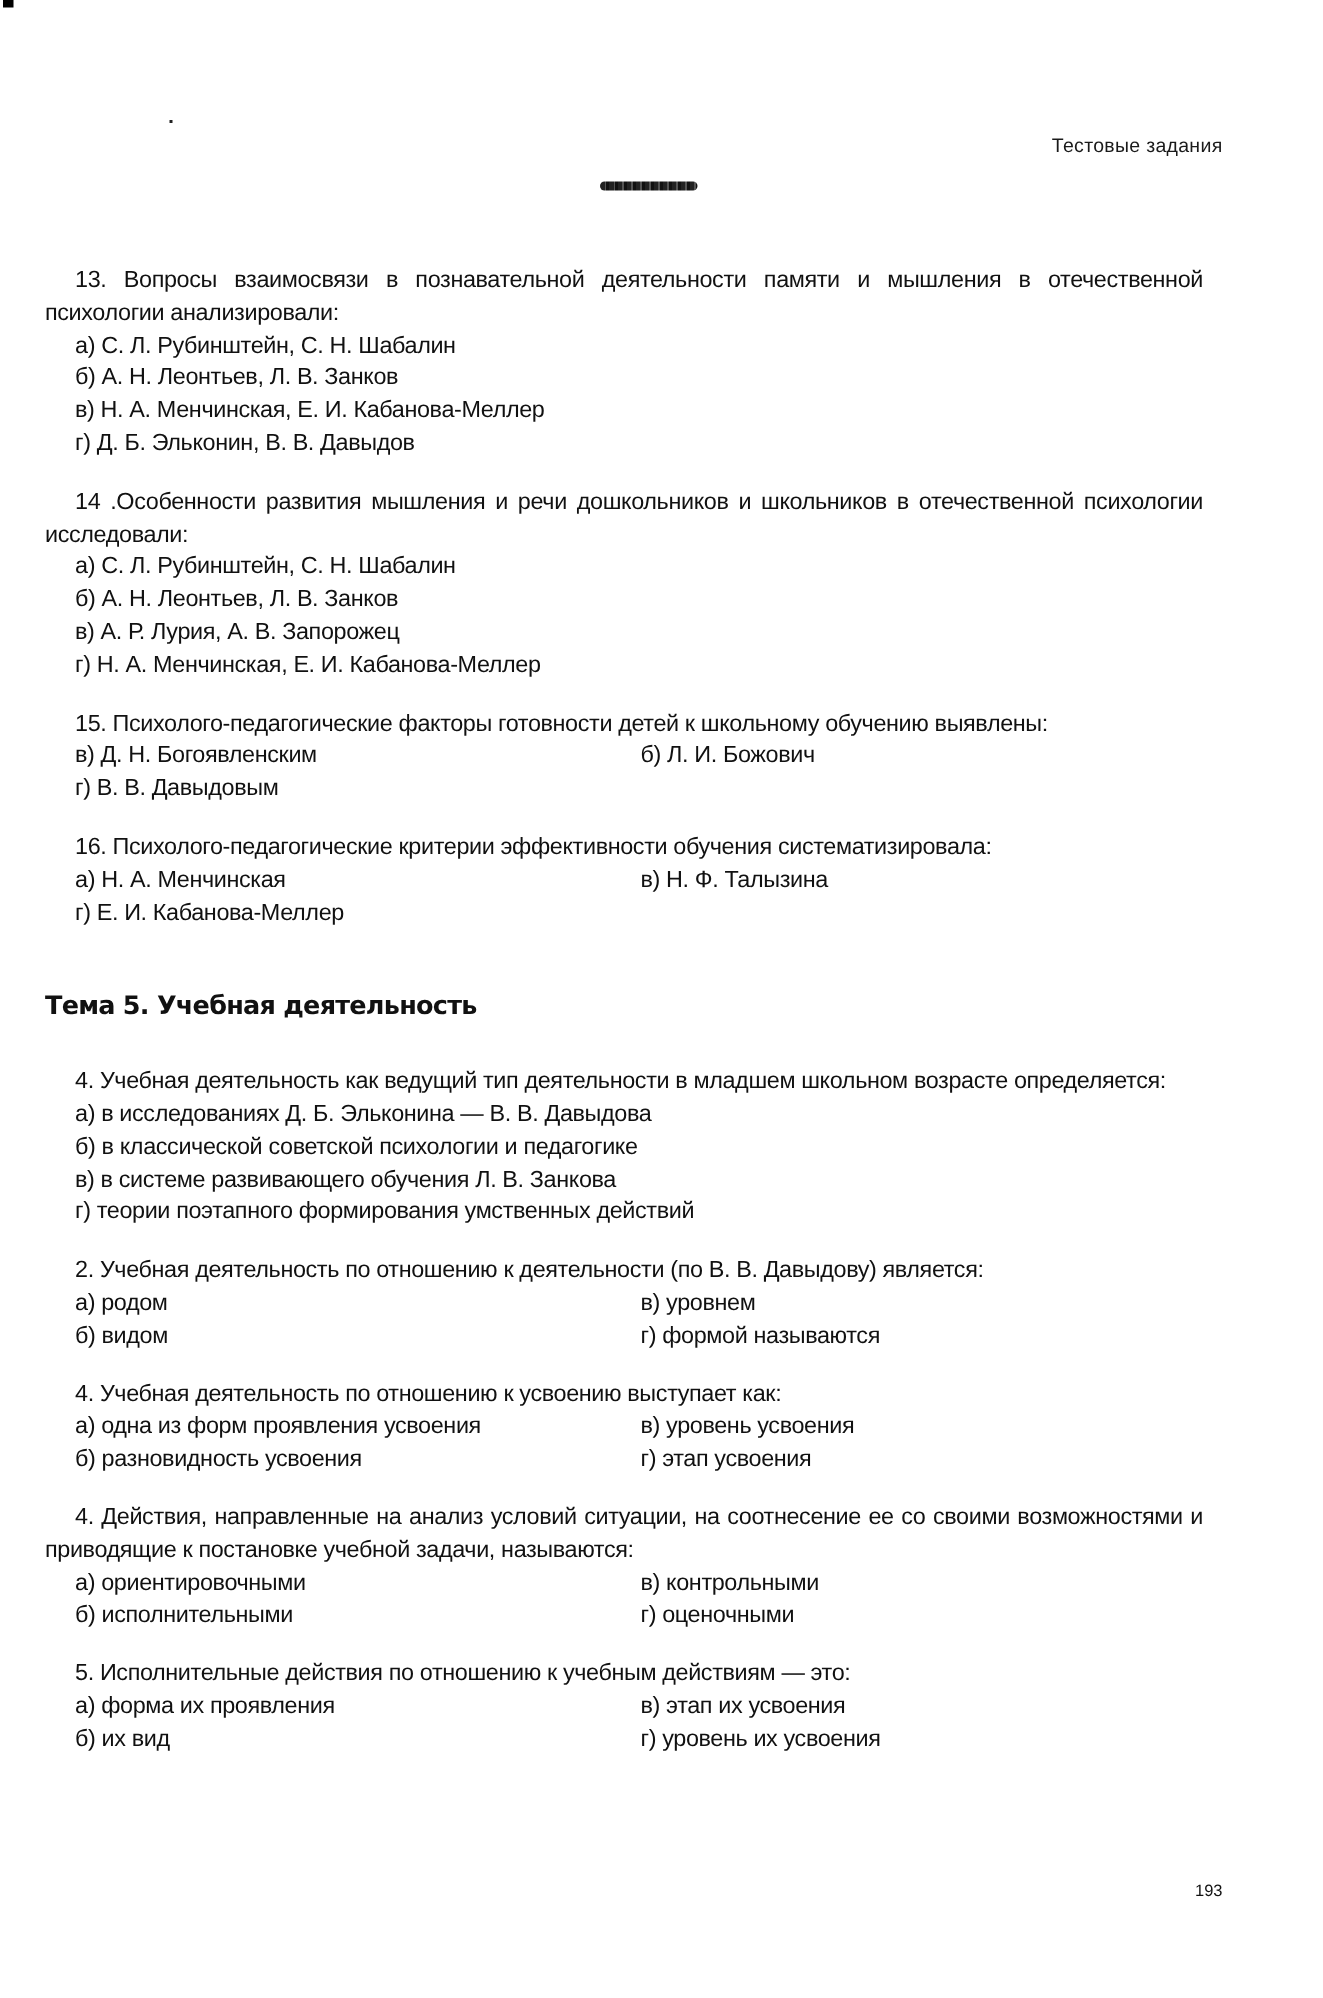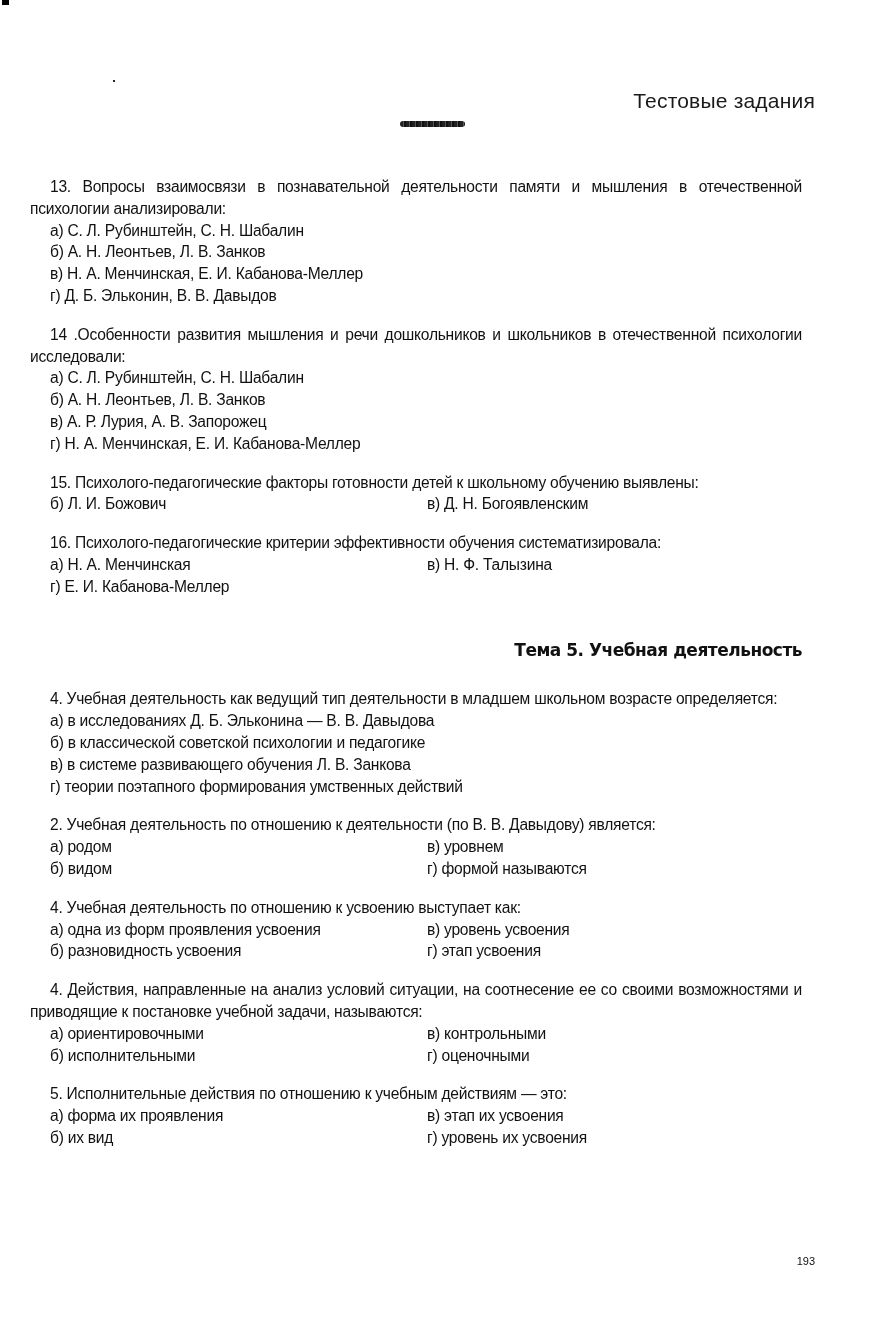--- a/index.html
+++ b/index.html
@@ -28,21 +28,21 @@
       left: 113px;
       top: 80px;
       width: 2px;
       height: 2px;
       background: #222;
     }
     .running-head {
       position: absolute;
       right: 67px;
       top: 89px;
-      font-size: 21px;
+      font-size: 13px;
       letter-spacing: 0.2px;
       color: #1a1a1a;
     }
     .ornament {
       position: absolute;
       left: 400px;
       top: 121px;
       width: 65px;
       height: 6px;
       border-radius: 3px;
@@ -68,21 +68,21 @@
     .opt {
       padding-left: 20px;
       margin: 0;
     }
     .grid2 {
       display: grid;
       grid-template-columns: 377px 1fr;
       padding-left: 20px;
     }
     .section-title {
-      text-align: right;
+      text-align: left;
       font-family: "DejaVu Sans", sans-serif;
       font-weight: bold;
       font-size: 17px;
       letter-spacing: -0.5px;
       margin: 42px 0 27px 0;
     }
     .q2-text {
       padding-left: 20px;
       margin: 0;
     }
@@ -116,22 +116,23 @@
     <p class="q-text">14 .Особенности развития мышления и речи дошкольников и школьников в отечественной психологии исследовали:</p>
     <p class="opt">а) С. Л. Рубинштейн, С. Н. Шабалин</p>
     <p class="opt">б) А. Н. Леонтьев, Л. В. Занков</p>
     <p class="opt">в) А. Р. Лурия, А. В. Запорожец</p>
     <p class="opt">г) Н. А. Менчинская, Е. И. Кабанова-Меллер</p>
   </div>
 
   <div class="question">
     <p class="q-text">15. Психолого-педагогические факторы готовности детей к школьному обучению выявлены:</p>
     <div class="grid2">
+      <span>в) Д. Н. Богоявленским</span>
       <span>б) Л. И. Божович</span>
-      <span>в) Д. Н. Богоявленским</span>
+      <span>г) В. В. Давыдовым</span>
     </div>
   </div>
 
   <div class="question">
     <p class="q-text">16. Психолого-педагогические критерии эффективности обучения систематизировала:</p>
     <div class="grid2">
       <span>а) Н. А. Менчинская</span>
       <span>в) Н. Ф. Талызина</span>
       <span>г) Е. И. Кабанова-Меллер</span>
     </div>

